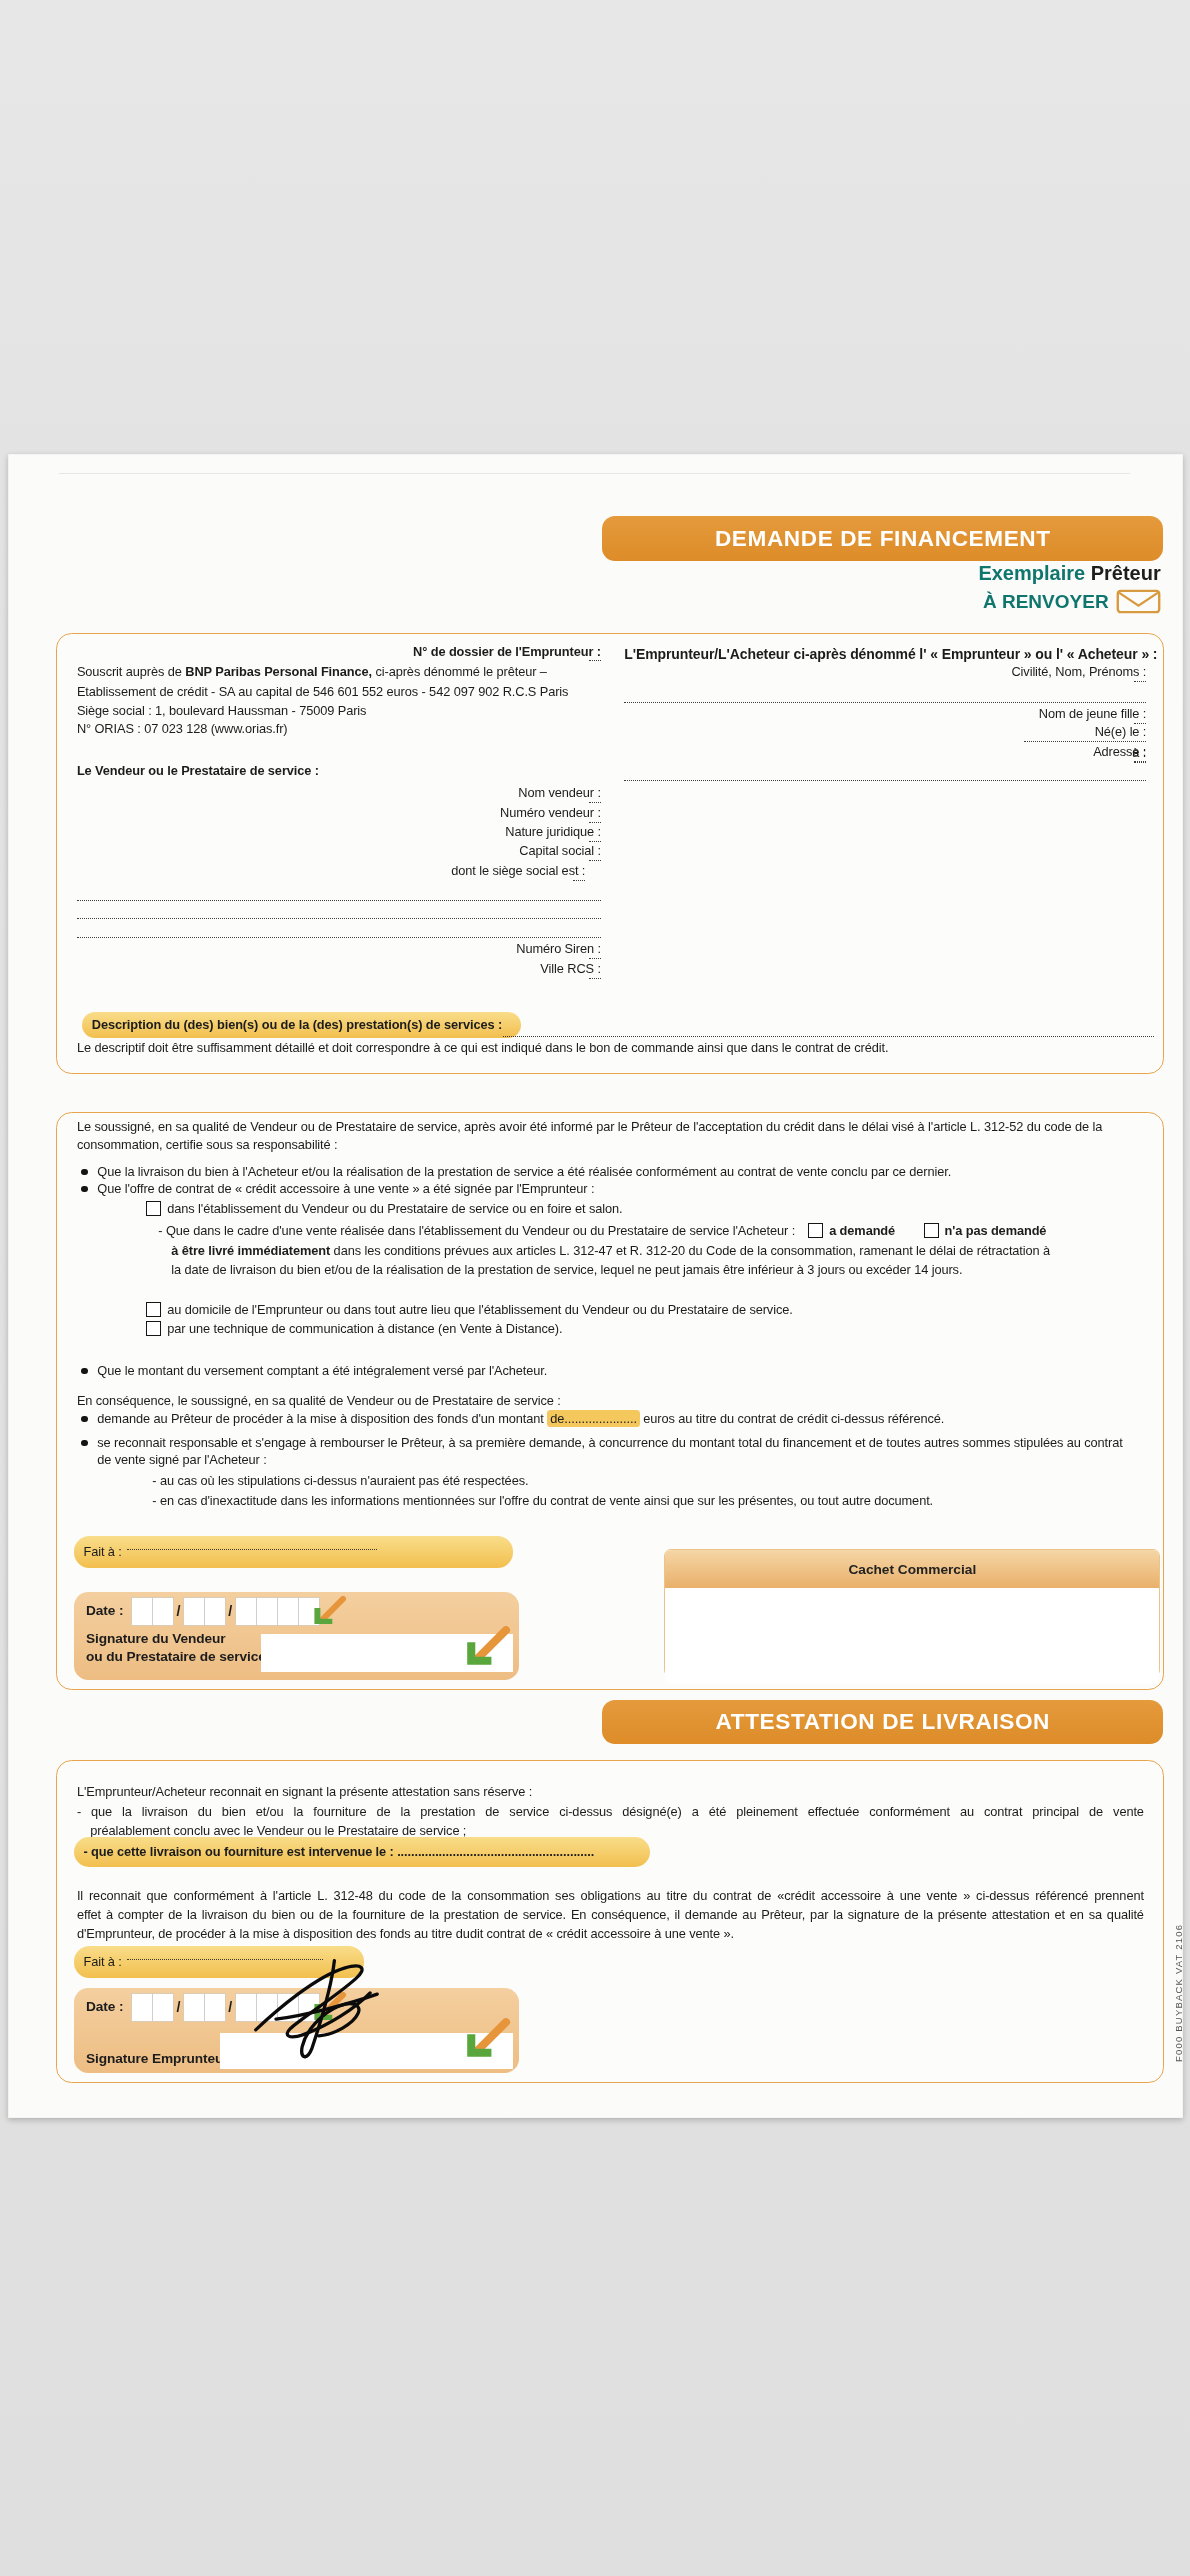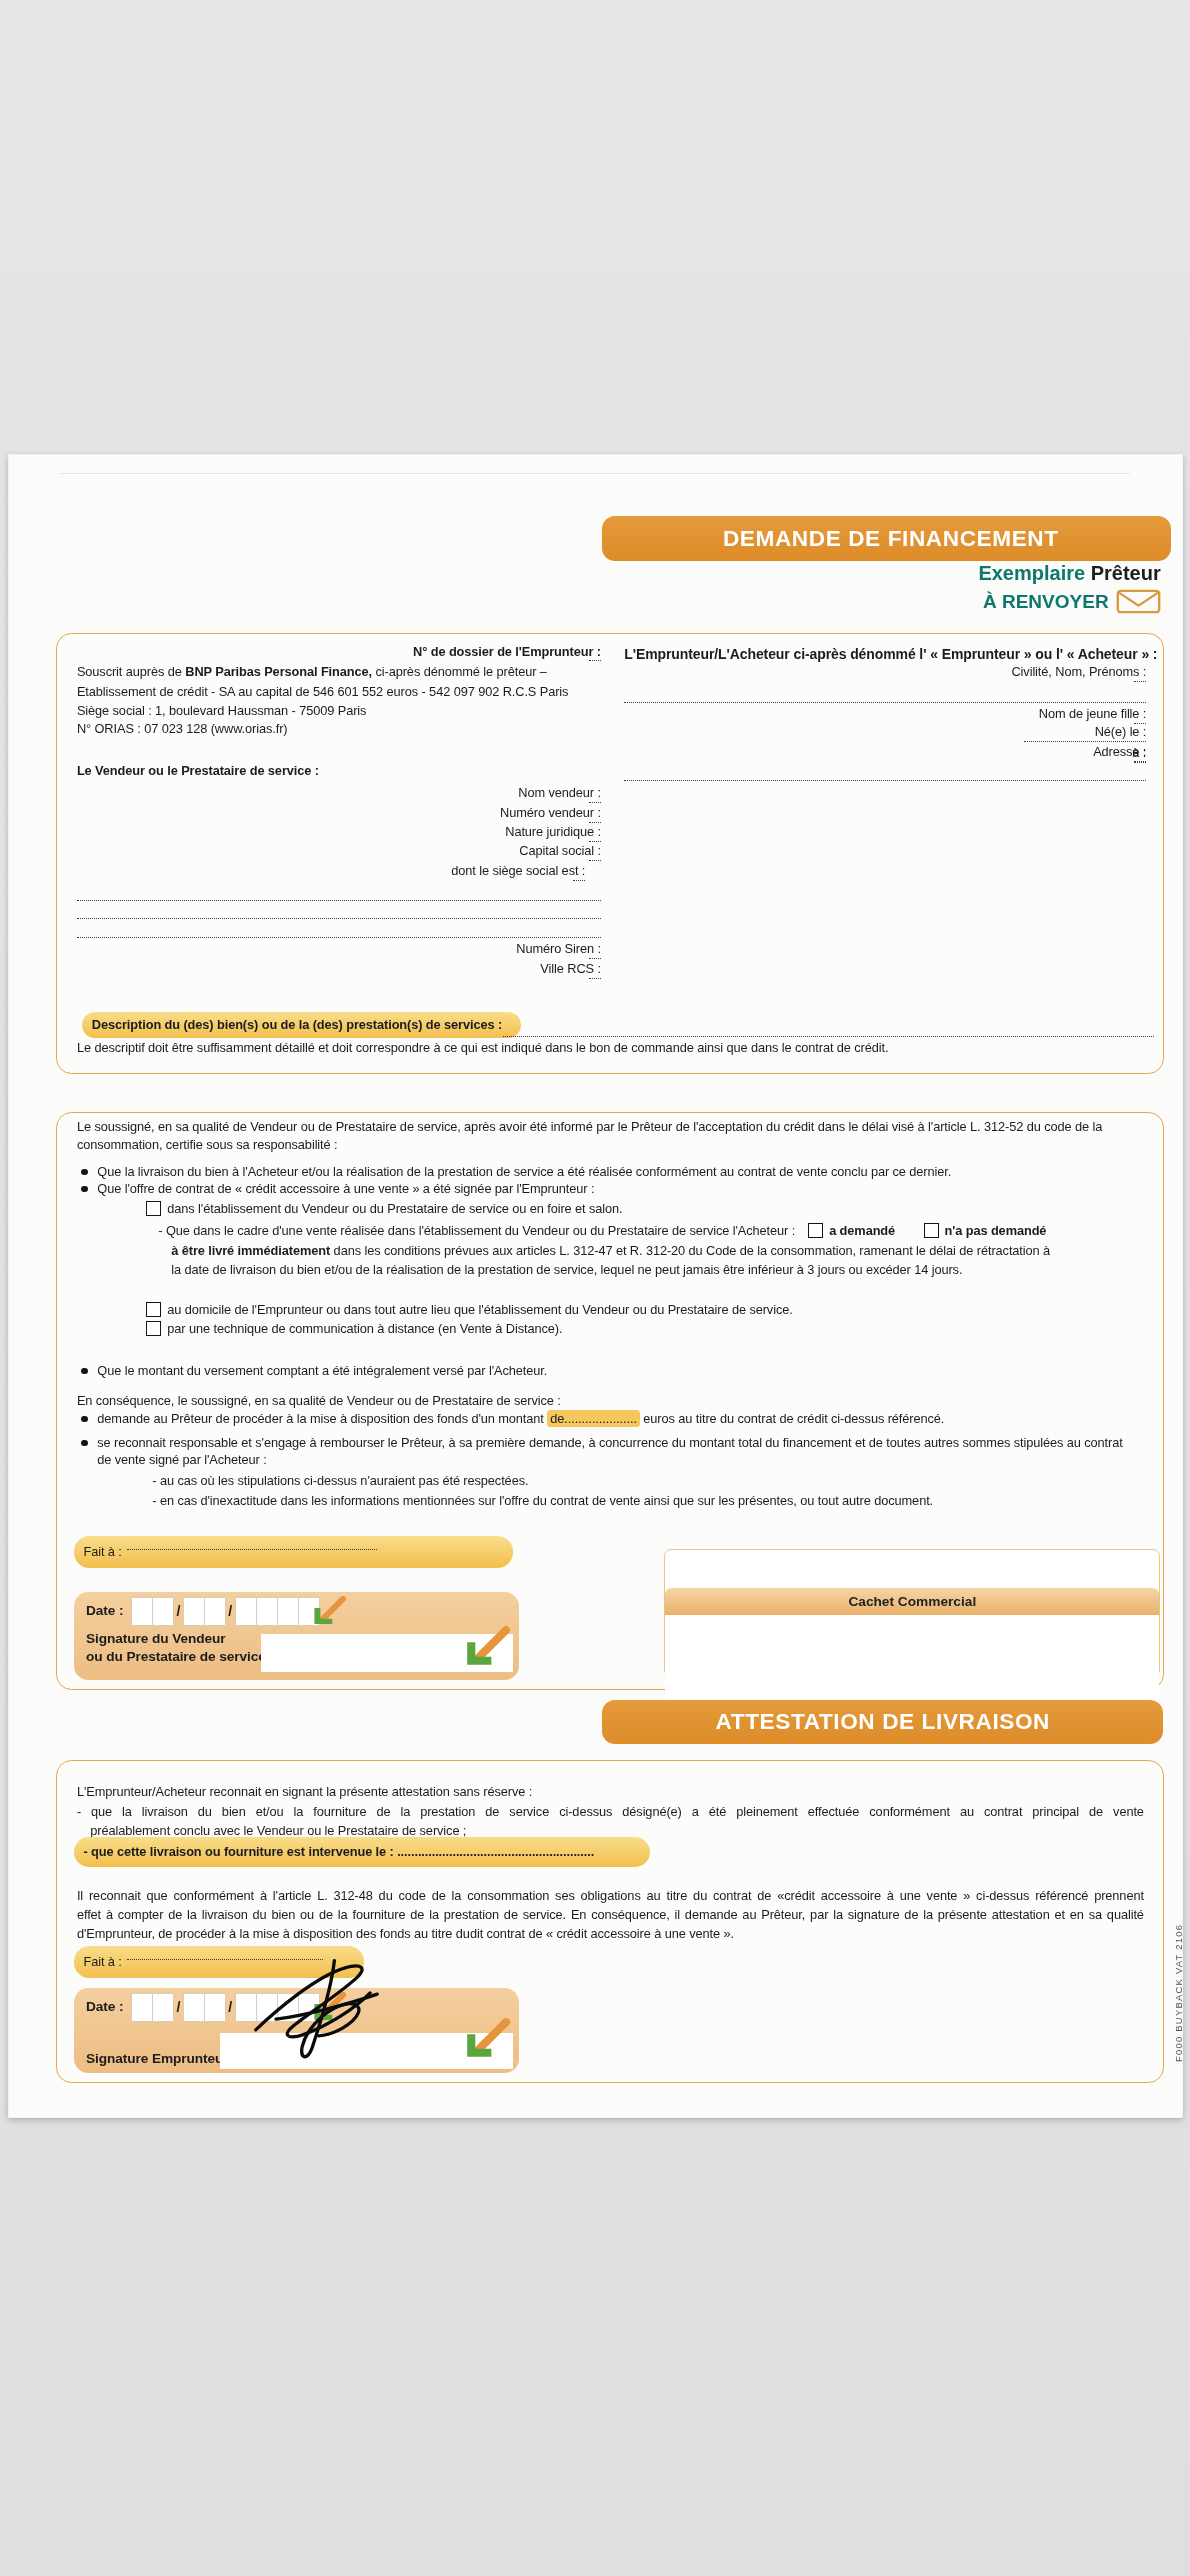--- a/index.html
+++ b/index.html
@@ -36,37 +36,37 @@
   }
   .cb{display:inline-block;width:13px;height:13px;border:1.8px solid #151515;background:#fff;vertical-align:-3px;}
   .bu{display:inline-block;width:6.5px;height:6.5px;border-radius:50%;background:#141414;margin-right:9.5px;vertical-align:0.6px;}
   .cellgrp{display:flex;background:#fff;border:0.6px solid #d9cdb6;}
   .cell{width:20px;height:27px;border-right:0.6px solid #cfcfcf;background:#fff;}
   .cell:last-child{border-right:none;}
   .slash{font-weight:bold;font-size:14.3px;margin:0 2.4px;line-height:27px;}
   .just{text-align:justify;text-align-last:justify;white-space:normal;}
   .orange{color:#0f766e;}
   .cachet-head{
-    height:27px;background:linear-gradient(180deg,#f5d6a6,#e9b06a);
+    height:38px;background:linear-gradient(180deg,#f5d6a6,#e9b06a);
     border-radius:6px 6px 0 0;display:flex;align-items:center;justify-content:center;
-    font-weight:bold;font-size:13.7px;color:#222;margin-top:38px;
+    font-weight:bold;font-size:13.7px;color:#222;
   }
   .sidenote{
     transform:rotate(-90deg);transform-origin:0 0;white-space:nowrap;
     font-size:9.5px;letter-spacing:1.2px;color:#555;
   }
 </style>
 </head>
 <body>
 
 <div class="abs sheet">
 
   <div class="abs" style="left:51px;top:19px;width:1071px;height:0.6px;background:#d9dfde;opacity:.7;"></div>
 
-  <div class="abs banner" style="left:594px;top:62px;width:561px;height:45px;padding-left:8px;">
+  <div class="abs banner" style="left:594px;top:62px;width:561px;height:45px;">
     <span>DEMANDE DE FINANCEMENT</span>
   </div>
 
   <div class="abs nw" style="right:22.6px;top:108px;text-align:right;font-size:20px;font-weight:bold;">
     <span class="orange">Exemplaire</span>
     <span style="color:#1e1e1e;">Prêteur</span>
   </div>
   <div class="abs nw" style="right:22.6px;top:135px;display:flex;align-items:center;gap:7.1px;">
     <span class="orange" style="font-size:19px;font-weight:bold;">À RENVOYER</span>
     <span style="display:inline-block;line-height:0;">

